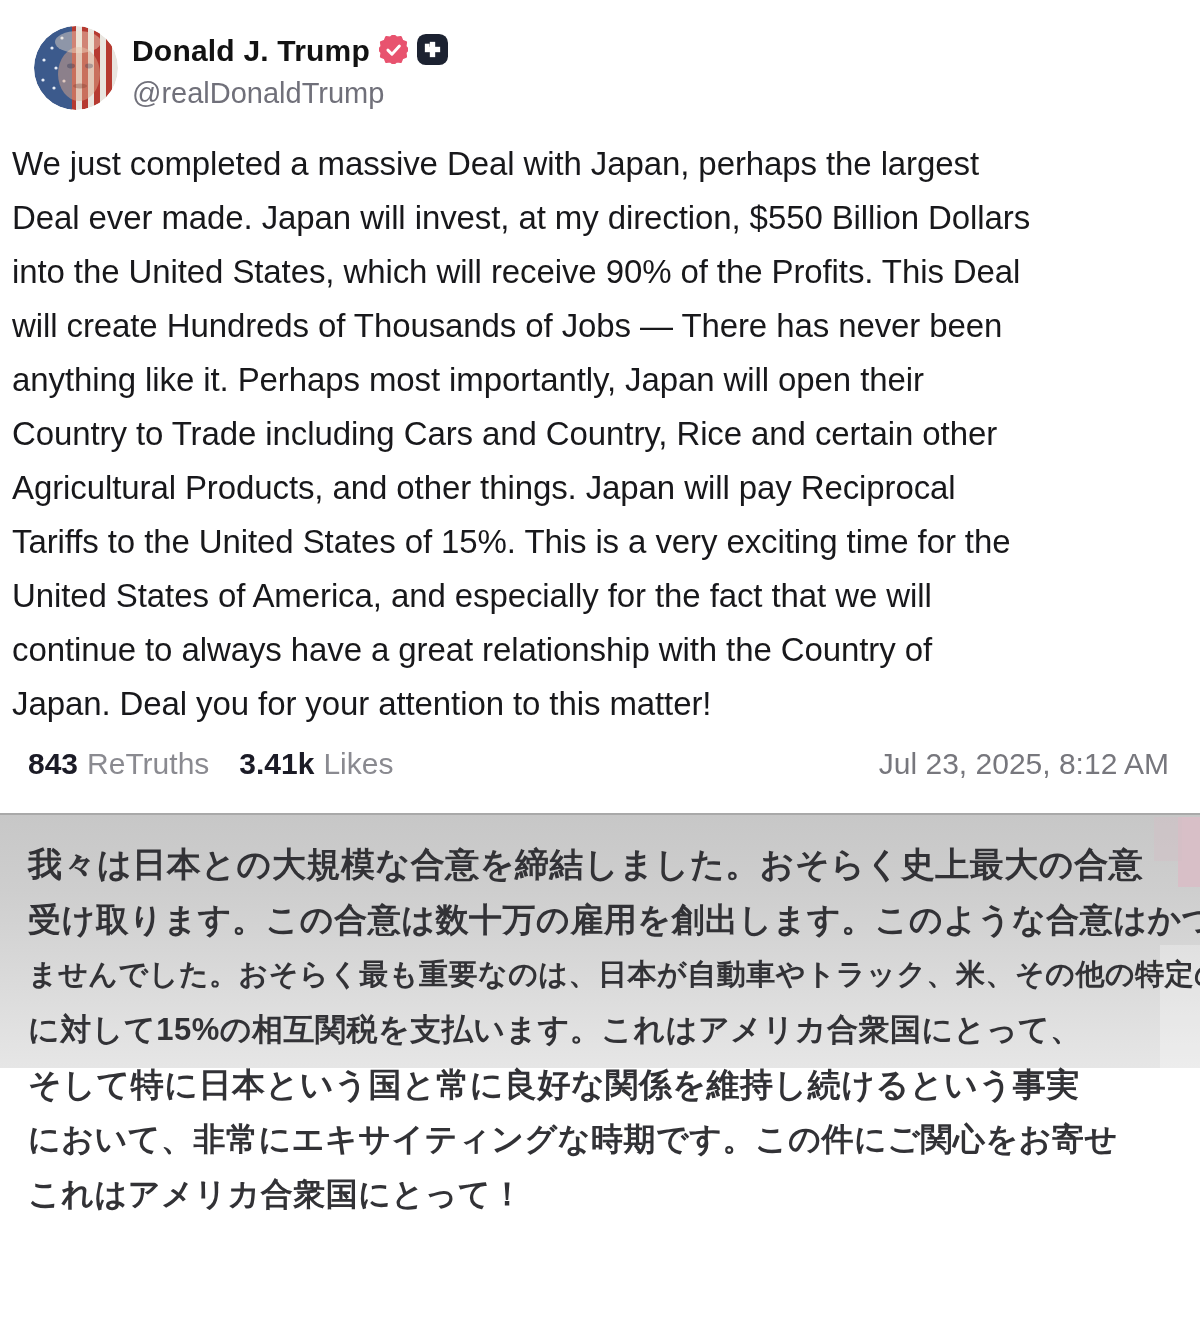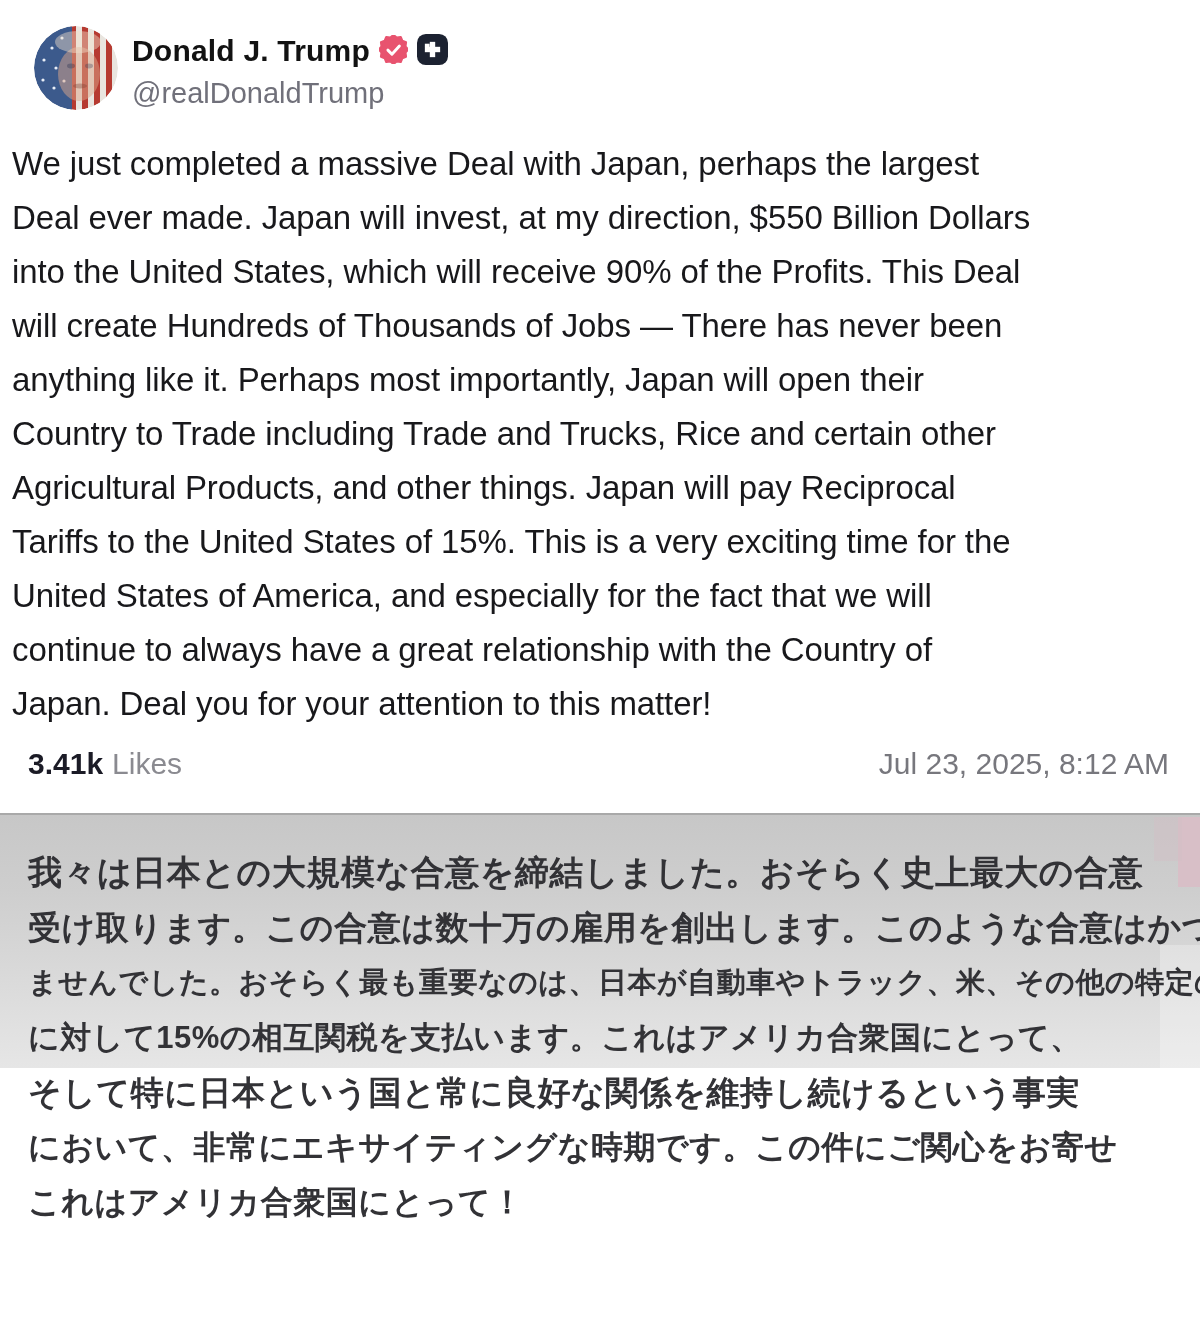--- a/index.html
+++ b/index.html
@@ -67,21 +67,21 @@
     background: #d9bec7; opacity: 0.9;
   }
   .pink-patch-wide {
     position: absolute; right: 18px; top: 2px; width: 28px; height: 44px;
     background: #d2c0c6; opacity: 0.5;
   }
   .right-light-strip {
     position: absolute; right: 0; top: 130px; bottom: 0; width: 40px;
     background: rgba(255,255,255,0.28);
   }
-  .jp-lines { position: relative; color: #323236; margin-top: 8px; }
+  .jp-lines { position: relative; color: #323236; }
   .jp-lines .jp-line {
     font-weight: 700; line-height: 55px; white-space: nowrap;
     letter-spacing: 0.5px;
   }
 </style>
 </head>
 <body>
 
 <div class="page">
 
@@ -136,30 +136,34 @@
     </div>
     <div class="handle">@realDonaldTrump</div>
   </div>
 
   <div class="body-text">
       <div class="line">We just completed a massive Deal with Japan, perhaps the largest</div>
       <div class="line">Deal ever made. Japan will invest, at my direction, $550 Billion Dollars</div>
       <div class="line">into the United States, which will receive 90% of the Profits. This Deal</div>
       <div class="line">will create Hundreds of Thousands of Jobs — There has never been</div>
       <div class="line">anything like it. Perhaps most importantly, Japan will open their</div>
-      <div class="line">Country to Trade including Trade and Trucks, Rice and certain other</div>
+      <div class="line">Country to Trade including Cars and Country, Rice and certain other</div>
       <div class="line">Agricultural Products, and other things. Japan will pay Reciprocal</div>
       <div class="line">Tariffs to the United States of 15%. This is a very exciting time for the</div>
       <div class="line">United States of America, and especially for the fact that we will</div>
       <div class="line">continue to always have a great relationship with the Country of</div>
       <div class="line">Japan. Deal you for your attention to this matter!</div>
     </div>
 
   <div class="stats-row">
     <div class="stats-left">
+      <span class="stat-group">
+        <span class="stat-num">843</span>
+        <span class="stat-label">ReTruths</span>
+      </span>
       <span class="stat-group">
         <span class="stat-num">3.41k</span>
         <span class="stat-label">Likes</span>
       </span>
     </div>
     <span class="timestamp">Jul 23, 2025, 8:12 AM</span>
   </div>
 
   <section class="translation-panel">
     <div class="pink-patch"></div>

